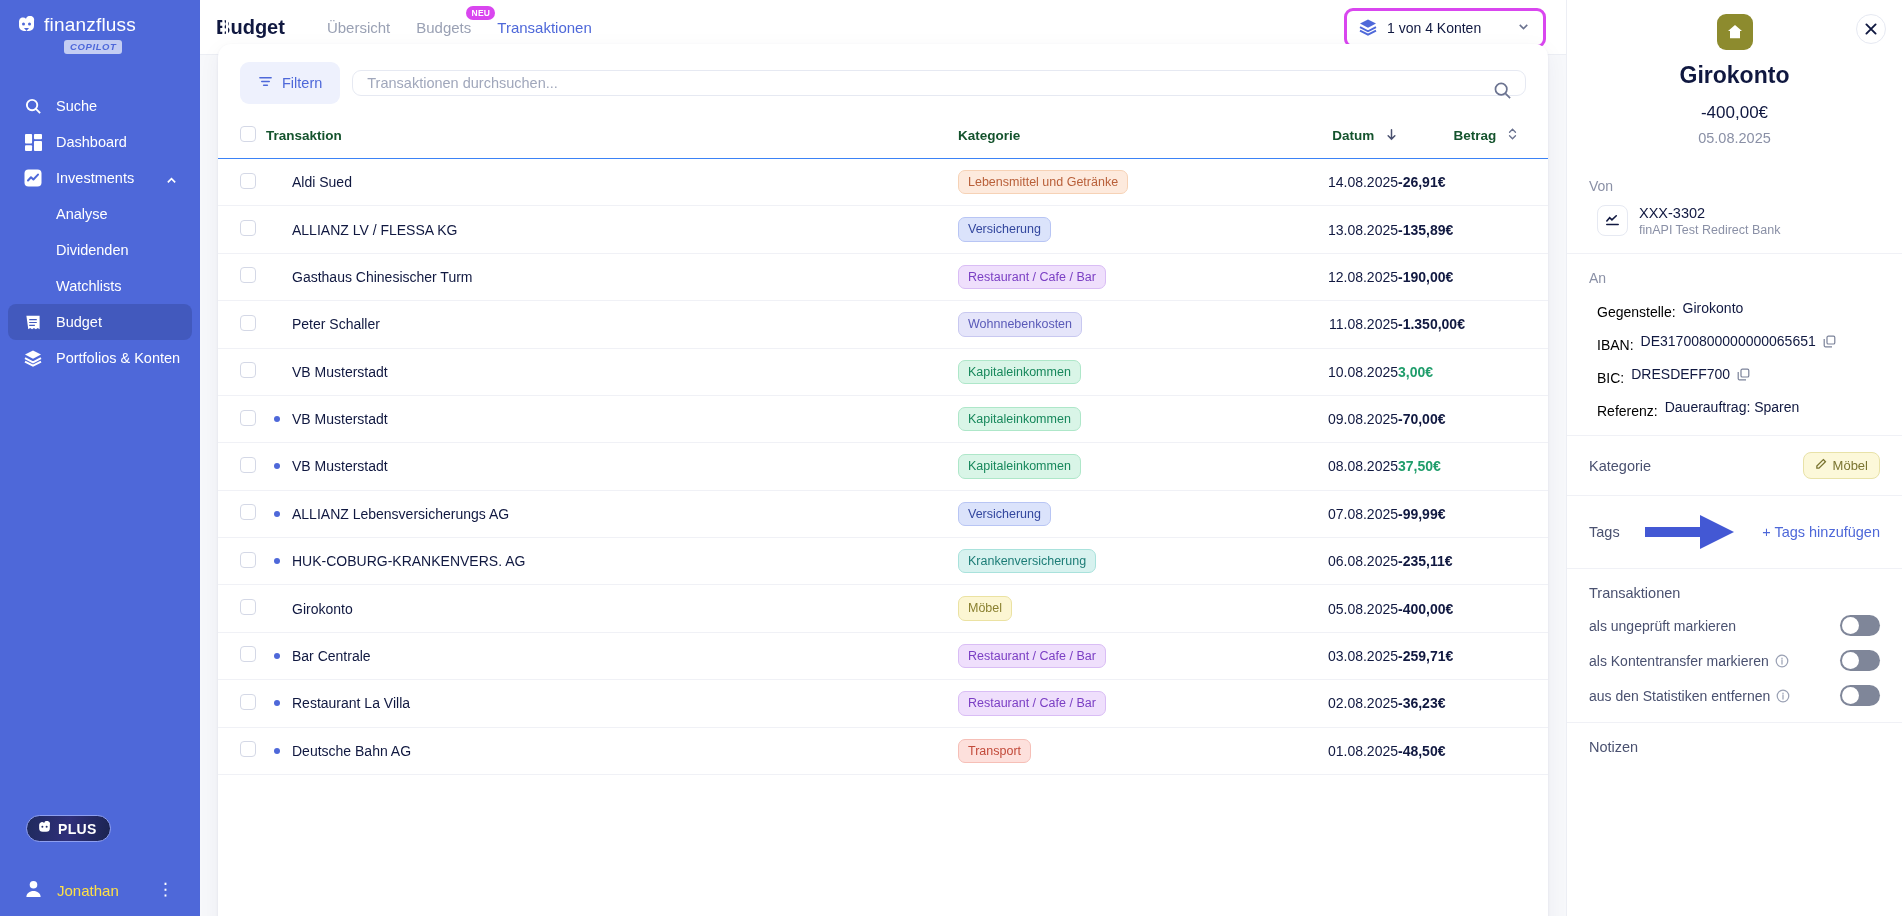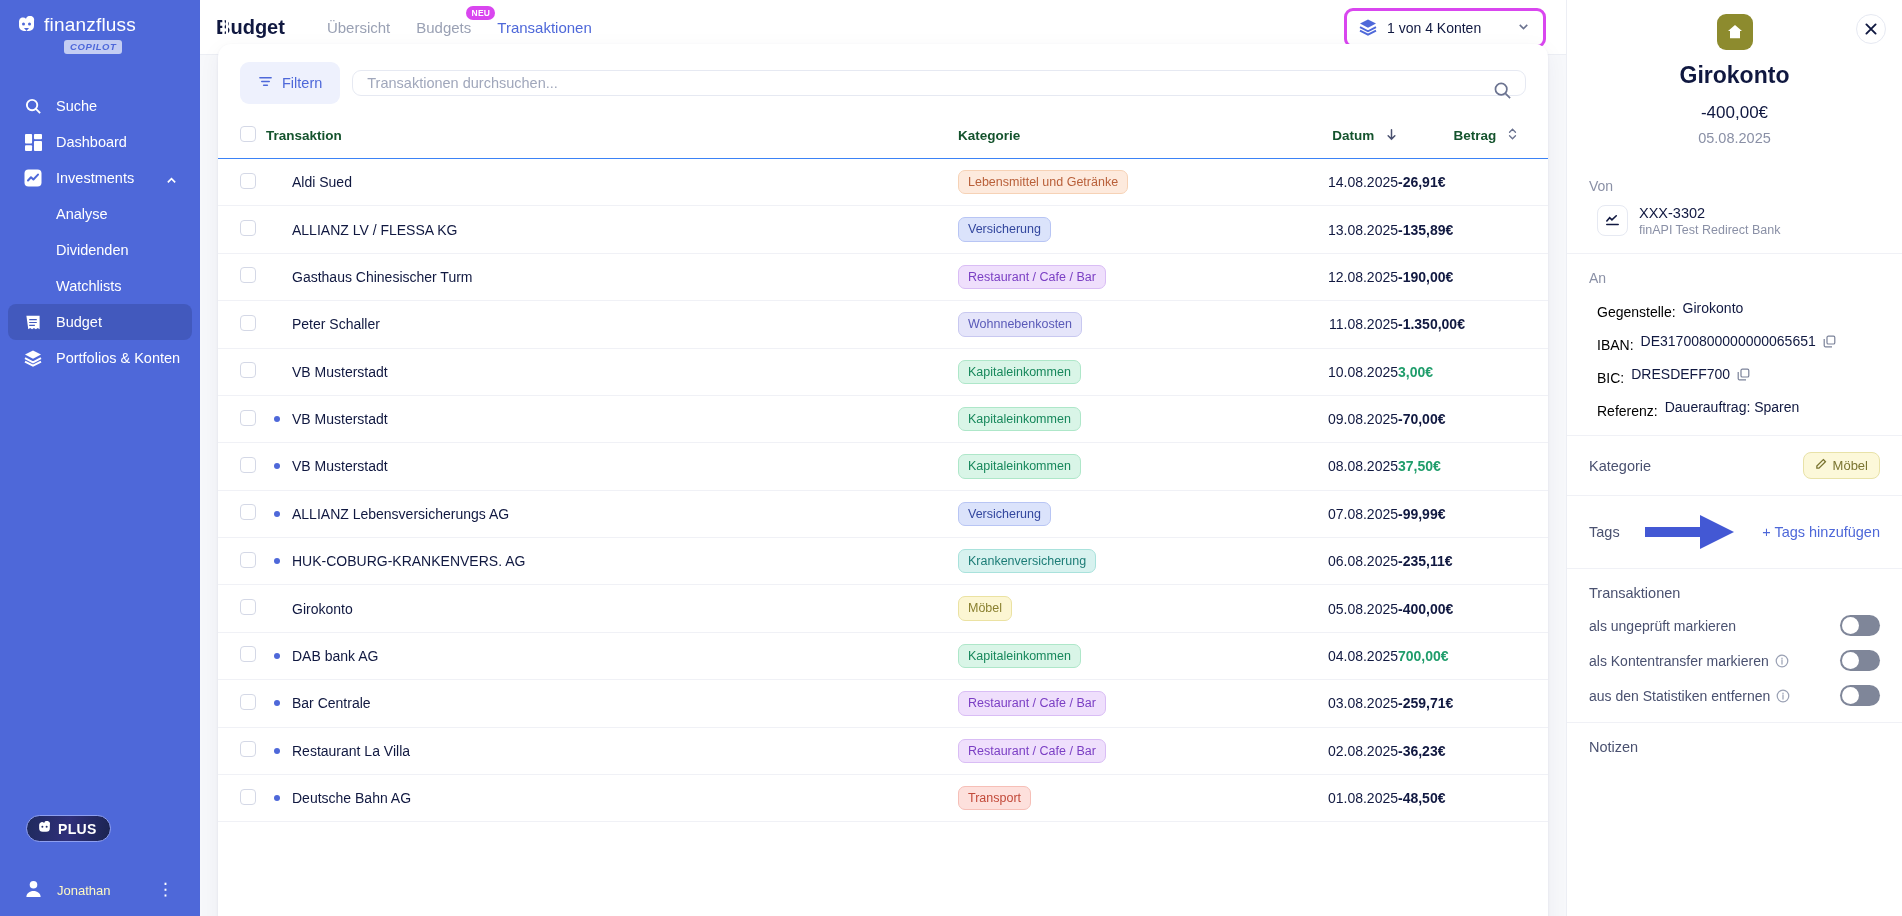--- a/index.html
+++ b/index.html
@@ -49,21 +49,21 @@
     border: 1px solid #8e9ff0;
     border-radius: 16px; height: 27px; padding: 0 13px 0 10px;
     display: flex; align-items: center; gap: 6px;
     color: #fff; font-size: 14px; font-weight: 700; letter-spacing: .3px;
     cursor: pointer;
   }
   .user-row {
     position: absolute; left: 0; bottom: 14px; width: 200px;
     display: flex; align-items: center; gap: 14px; padding-left: 24px; cursor: pointer;
   }
-  .user-name { font-size: 13px; color: #fef9c3; }
+  .user-name { font-size: 15px; color: #fde047; }
   .user-dots { position: absolute; right: 26px; top: 2px; color:#fff; font-size: 17px; letter-spacing: 0; line-height: 1; }
 
   
   .main { flex: 1 1 auto; position: relative; background: #f7f8fb; min-width: 0; }
   .topbar {
     height: 55px; background: #fff; display: flex; align-items: center;
     padding: 0 0 0 0; position: relative;
     border-bottom: 1px solid #eceef4;
   }
   .panel-toggle {
@@ -457,27 +457,20 @@
             </tr>
             <tr>
               <td class="td-chk"><span class="chk"></span></td>
               <td class="td-tx"><span>Girokonto</span></td>
               <td><span class="tag" style="background:#fcf6d3;border-color:#ebe2a2;color:#8a8030">Möbel</span></td>
               <td class="td-date">05.08.2025</td>
               <td class="td-amt amt-neg">-400,00€</td>
             </tr>
             <tr>
               <td class="td-chk"><span class="chk"></span></td>
-              <td class="td-tx"><span class="dot"></span><span>DAB bank AG</span></td>
-              <td><span class="tag" style="background:#d9f5e7;border-color:#aee7c9;color:#17885c">Kapitaleinkommen</span></td>
-              <td class="td-date">04.08.2025</td>
-              <td class="td-amt amt-pos">700,00€</td>
-            </tr>
-            <tr>
-              <td class="td-chk"><span class="chk"></span></td>
               <td class="td-tx"><span class="dot"></span><span>Bar Centrale</span></td>
               <td><span class="tag" style="background:#efdffc;border-color:#d9bdf5;color:#7b3fc4">Restaurant / Cafe / Bar</span></td>
               <td class="td-date">03.08.2025</td>
               <td class="td-amt amt-neg">-259,71€</td>
             </tr>
             <tr>
               <td class="td-chk"><span class="chk"></span></td>
               <td class="td-tx"><span class="dot"></span><span>Restaurant La Villa</span></td>
               <td><span class="tag" style="background:#efdffc;border-color:#d9bdf5;color:#7b3fc4">Restaurant / Cafe / Bar</span></td>
               <td class="td-date">02.08.2025</td>

